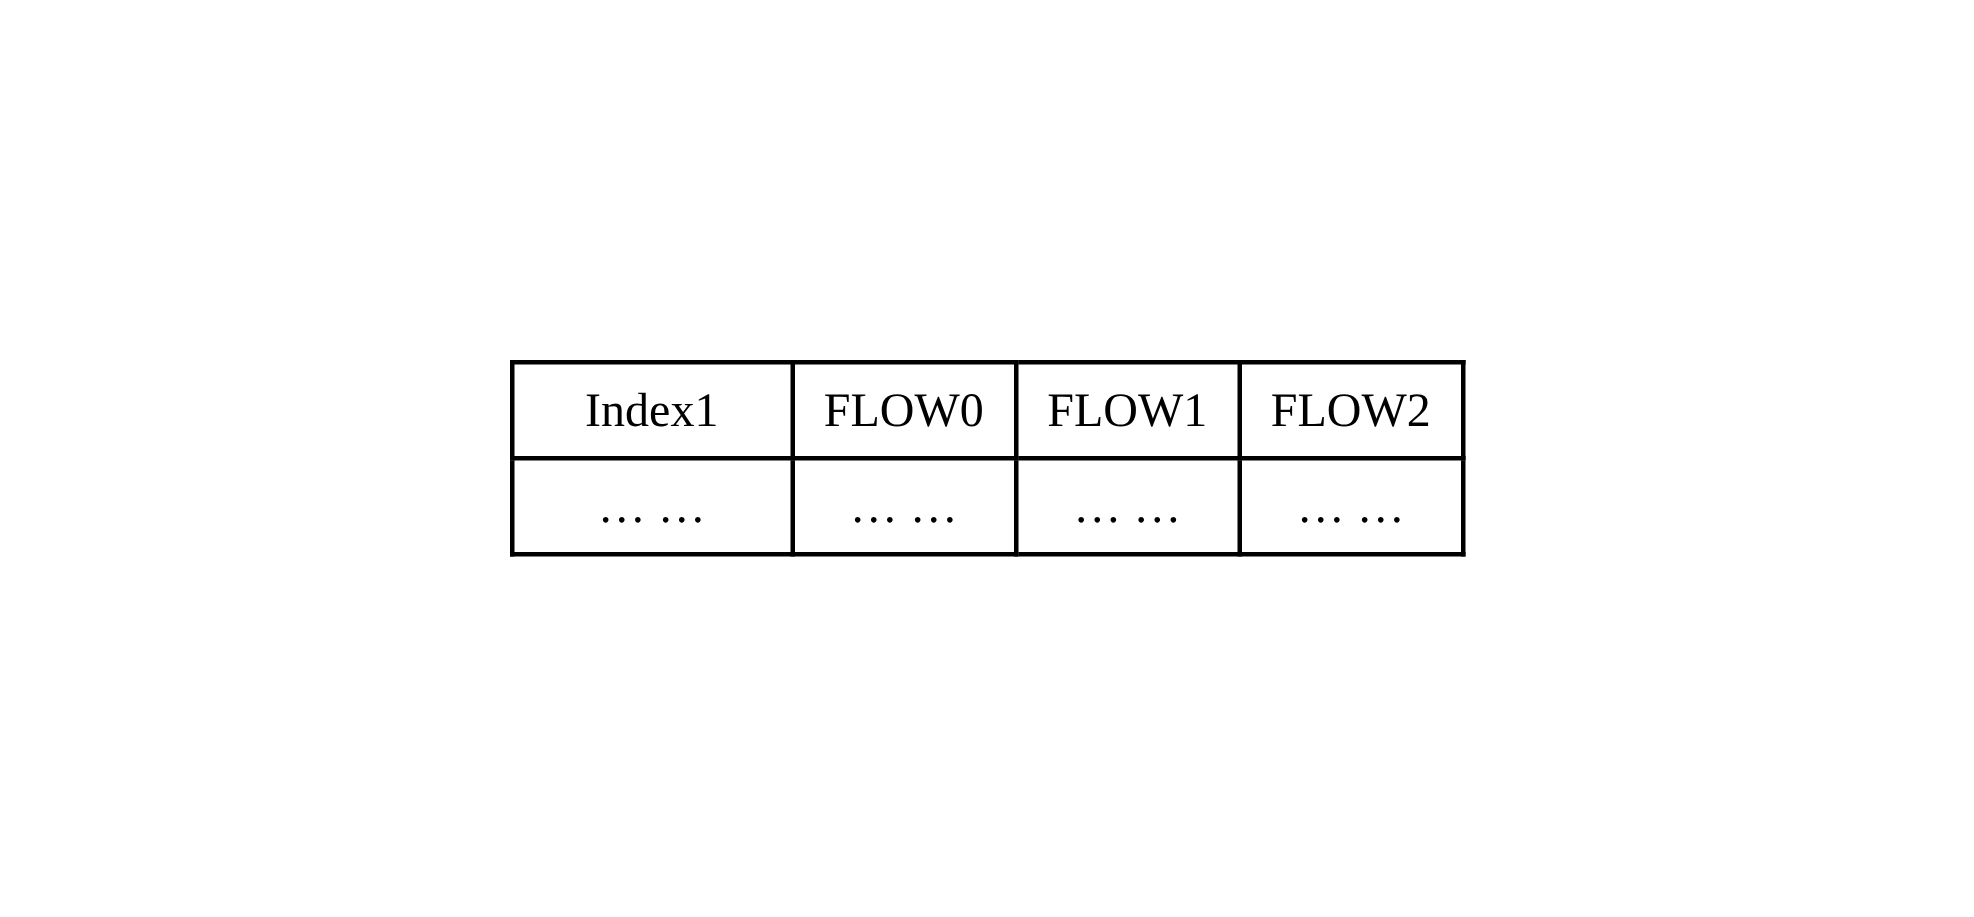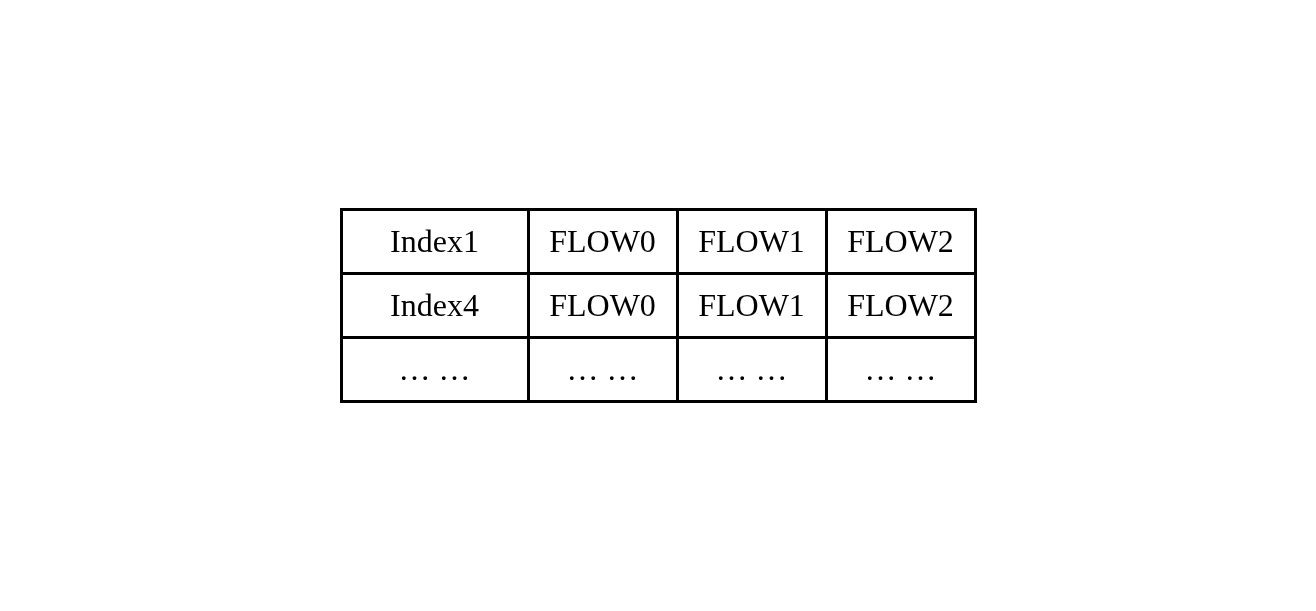--- a/index.html
+++ b/index.html
@@ -37,24 +37,18 @@
 <body>
 
 <div class="table-container">
   <div class="table-row">
     <div class="table-cell index-cell">Index1</div>
     <div class="table-cell">FLOW0</div>
     <div class="table-cell">FLOW1</div>
     <div class="table-cell">FLOW2</div>
   </div>
   <div class="table-row">
-    <div class="table-cell index-cell">Index4</div>
-    <div class="table-cell">FLOW0</div>
-    <div class="table-cell">FLOW1</div>
-    <div class="table-cell">FLOW2</div>
-  </div>
-  <div class="table-row">
     <div class="table-cell index-cell">… …</div>
     <div class="table-cell">… …</div>
     <div class="table-cell">… …</div>
     <div class="table-cell">… …</div>
   </div>
 </div>
 
 </body></html>

